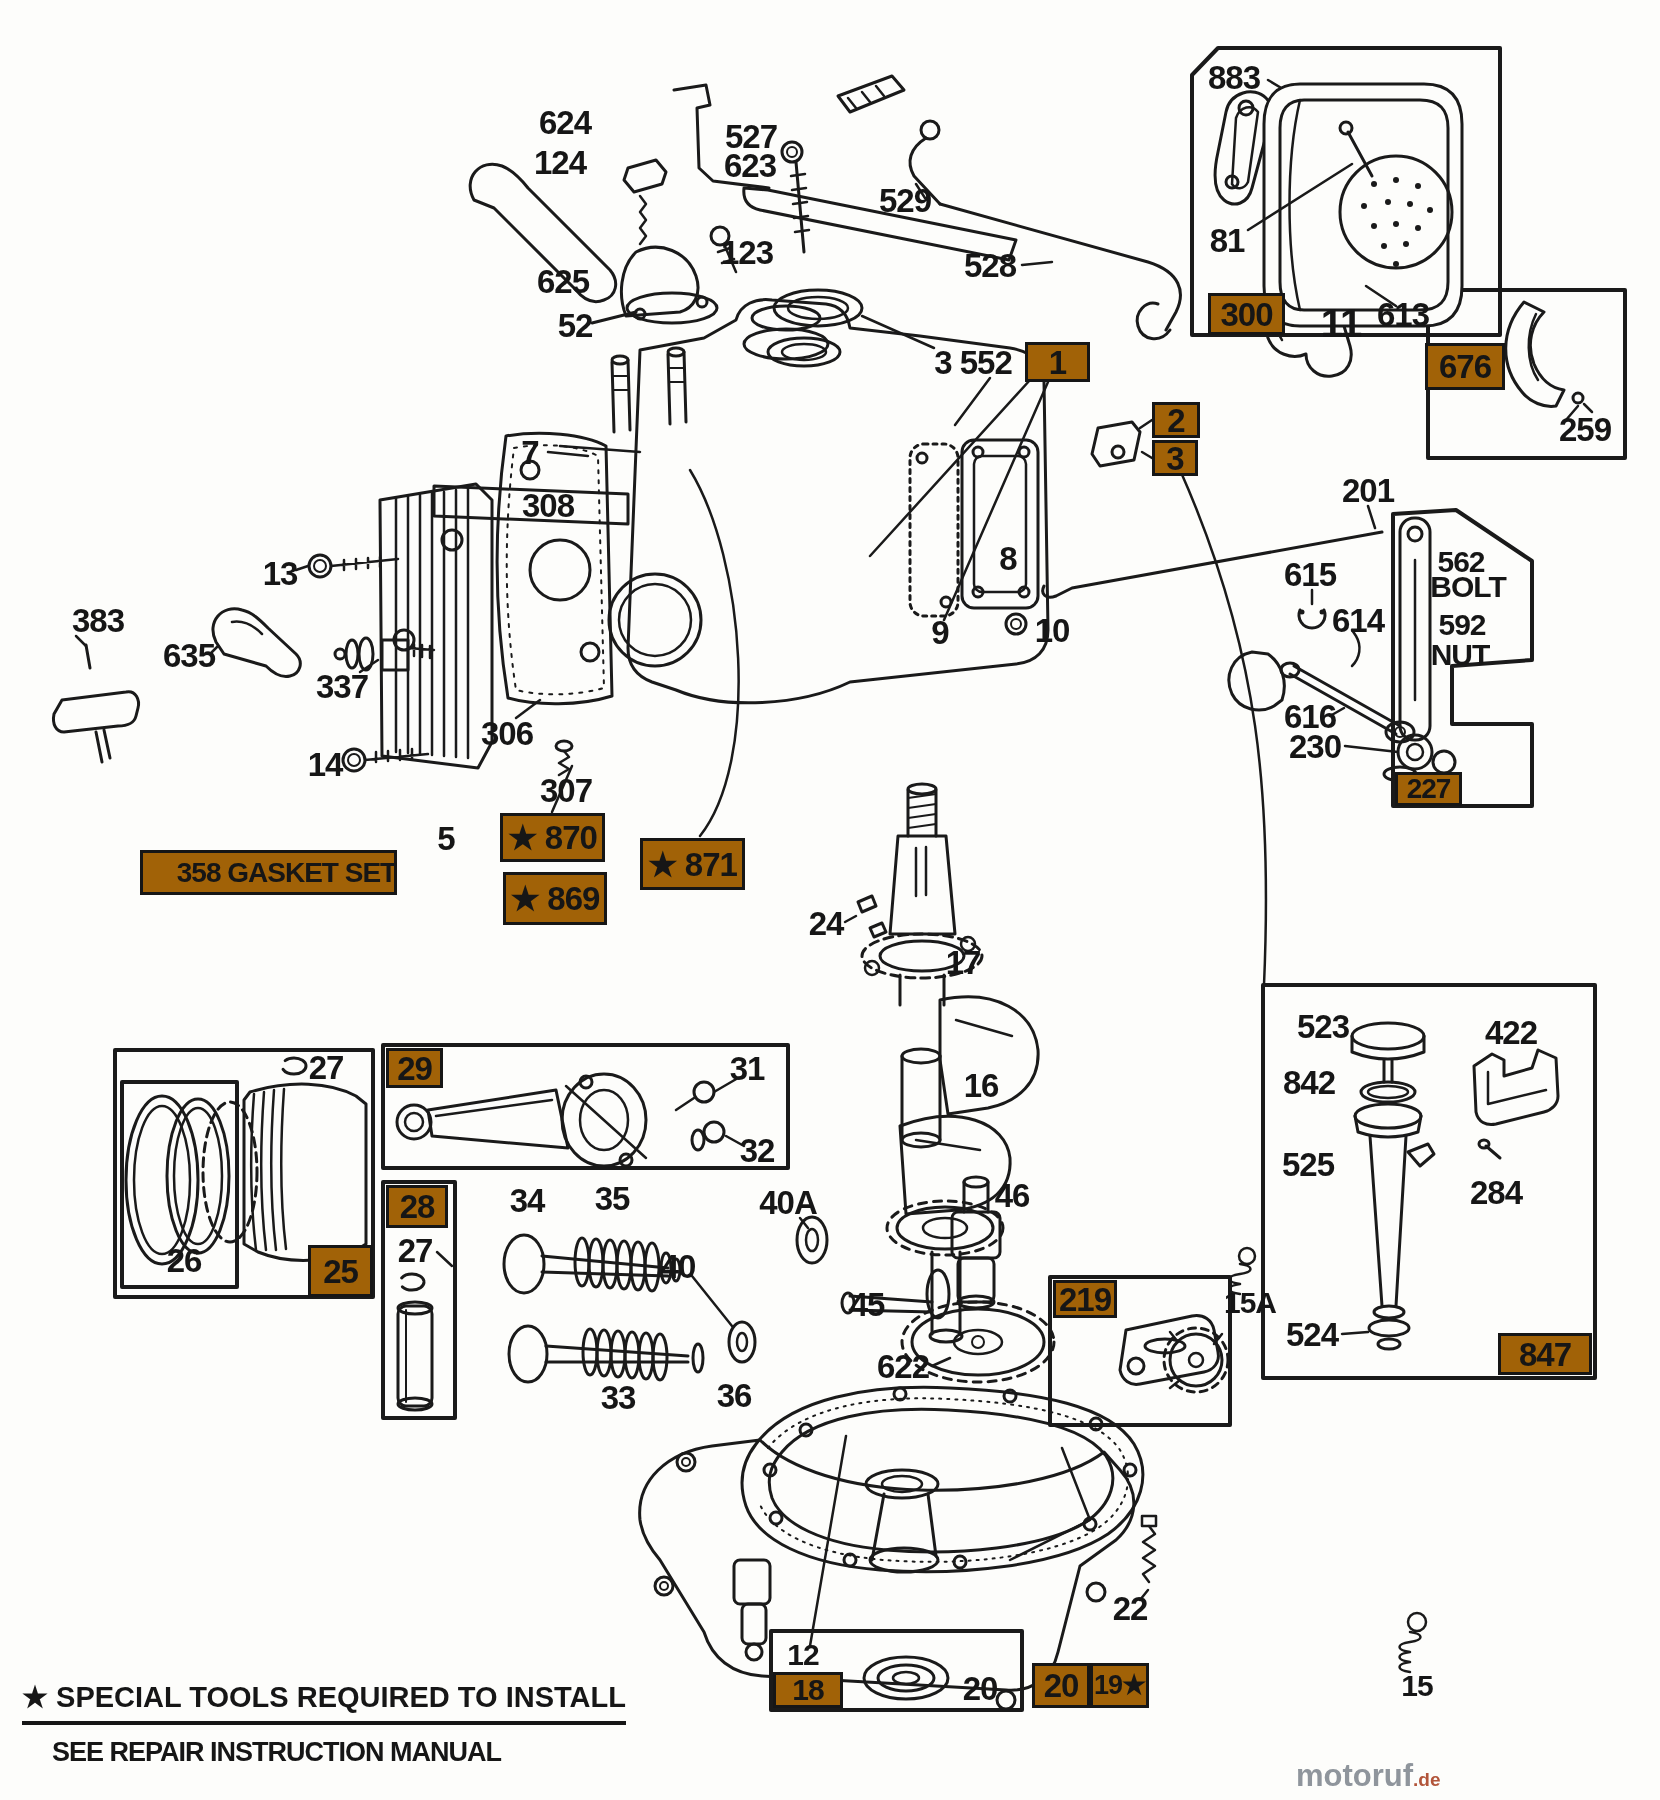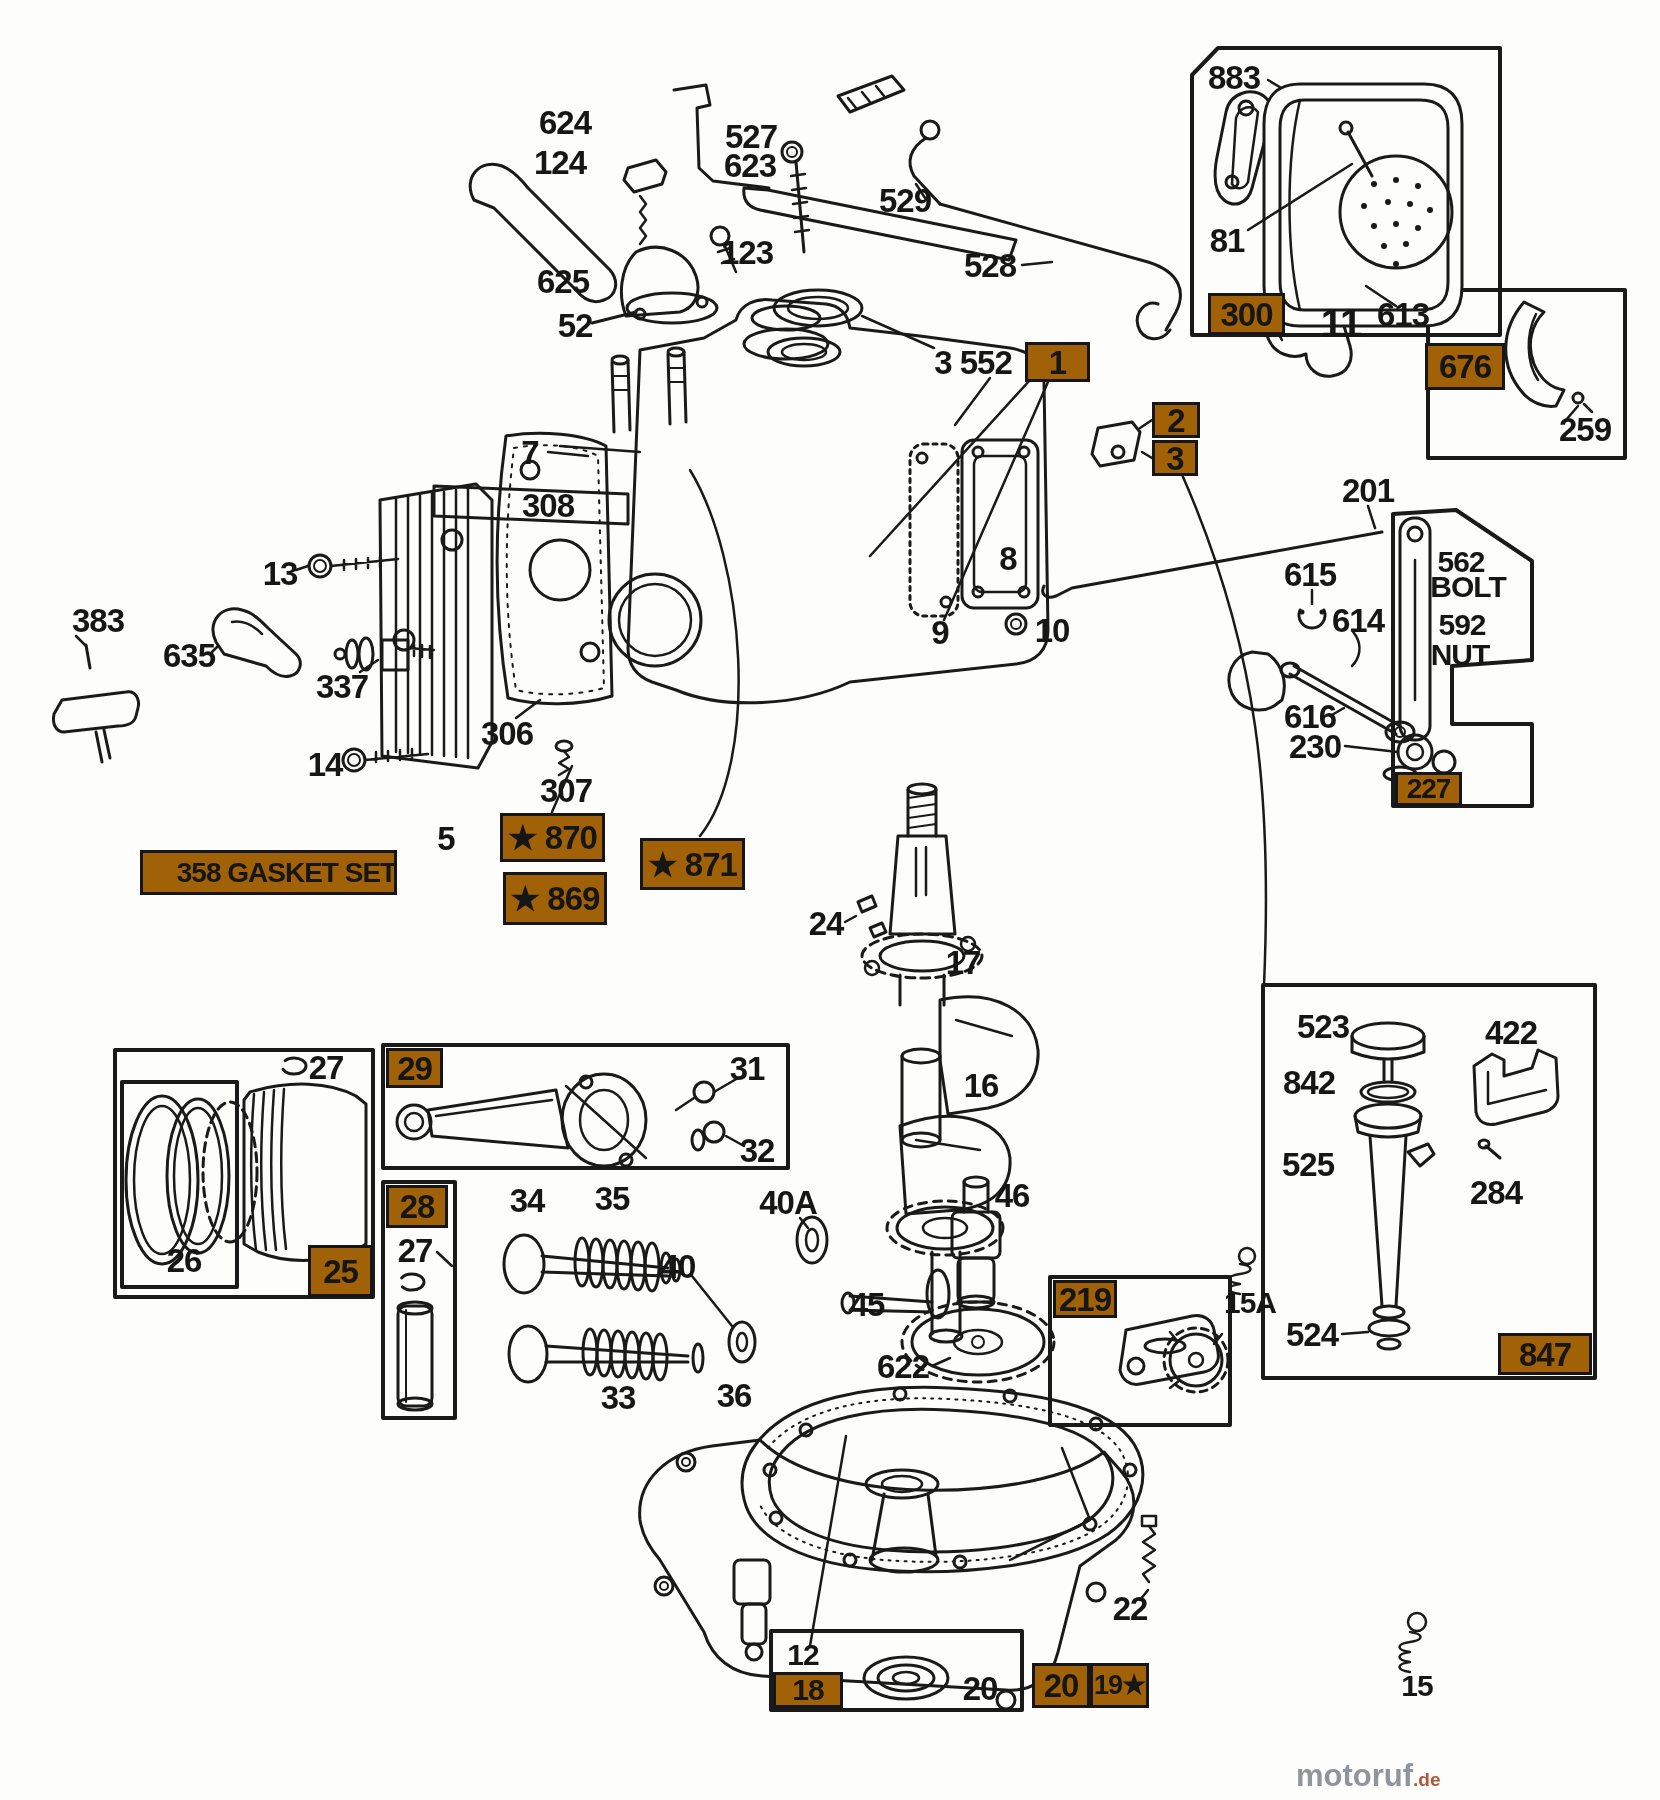--- a/index.html
+++ b/index.html
@@ -460,18 +460,22 @@
       <div class="co" style="left: 1250px; top: 1303px; font-size: 30px;">15A</div>
       <div class="co" style="left: 1130px; top: 1608px;">22</div>
       <div class="co" style="left: 803px; top: 1655px; font-size: 30px;">12</div>
       <div class="co box" style="left: 773px; top: 1672px; width: 70px; height: 36px; font-size: 30px;">18</div>
       <div class="co" style="left: 980px; top: 1688px;">20</div>
       <div class="co box" style="left: 1032px; top: 1663px; width: 58px; height: 45px;">20</div>
       <div class="co box" style="left: 1090px; top: 1663px; width: 59px; height: 45px; font-size: 27px;">19★</div>
       <div class="co" style="left: 1417px; top: 1686px; font-size: 30px;">15</div>
     </div>
 
+<div class="note">
+  <div class="note1">★ SPECIAL TOOLS REQUIRED TO INSTALL</div>
+  <div class="note2">SEE REPAIR INSTRUCTION MANUAL</div>
+</div>
 
 <div class="watermark">
   <span class="wm-main">motoruf</span><span class="wm-tld">.de</span>
 </div>
 
 </div>
 
 </body></html>

